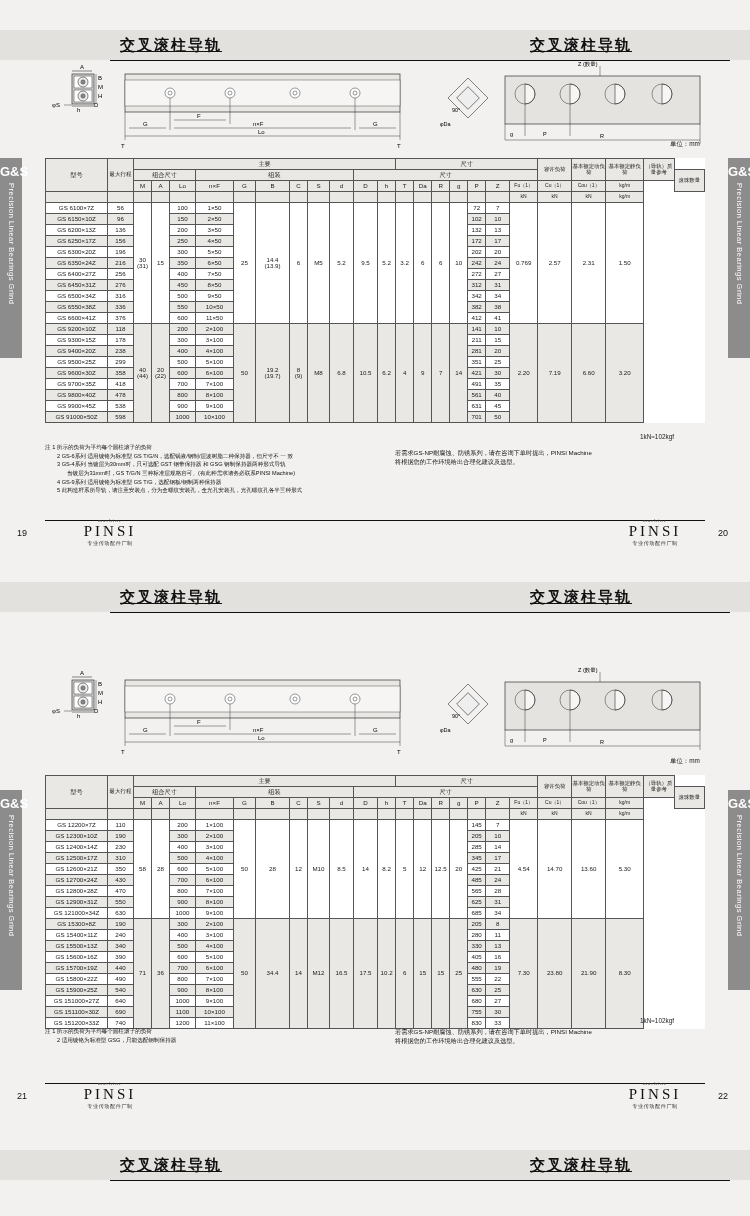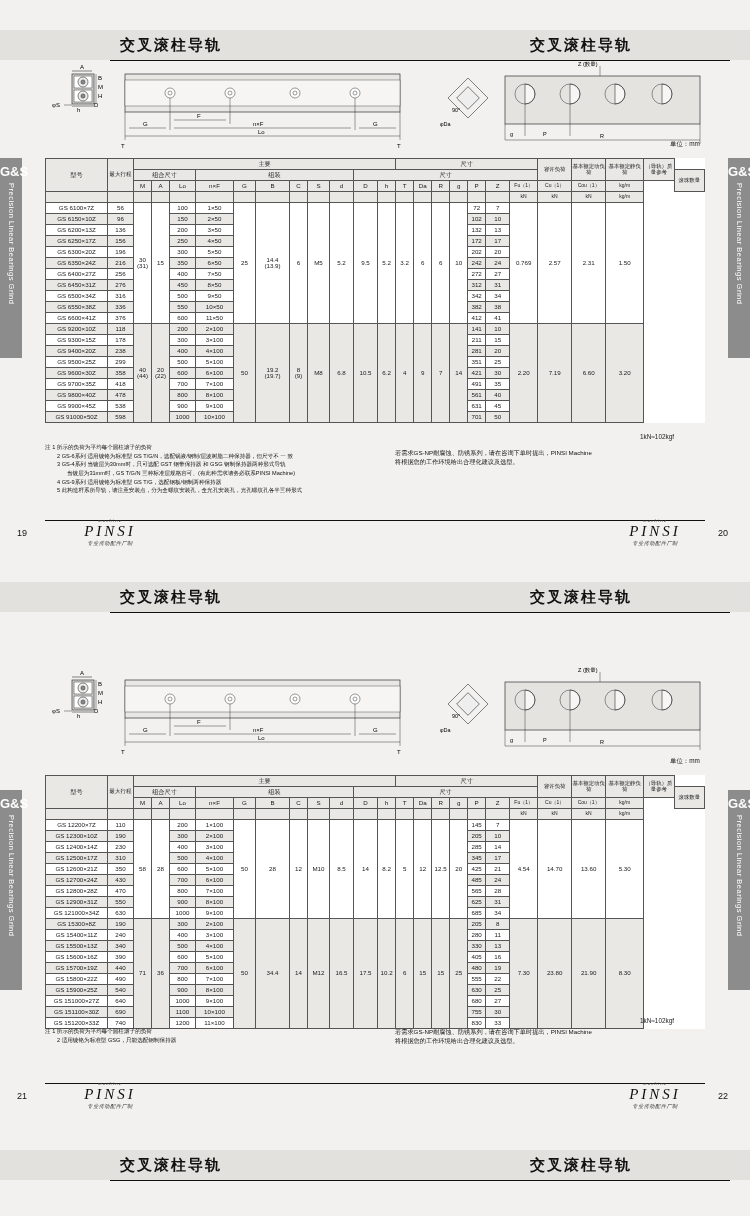--- a/index.html
+++ b/index.html
@@ -9,21 +9,21 @@
     font-family:"Liberation Sans", sans-serif;
     color:#1a1a1a;
     overflow:hidden;
   }
   .page{position:relative;width:750px;height:1216px;}
 
   
   .band{position:absolute;left:0;width:750px;height:30px;background:#e2e1de;}
   .band-title{
     position:absolute;top:0;height:30px;line-height:30px;
-    font-size:15px;font-weight:bold;letter-spacing:2px;color:#111;
+    font-size:15px;font-weight:bold;letter-spacing:2px;color:#111;text-decoration:underline;
   }
   .rule{position:absolute;height:1px;background:#111;}
 
   
   .sidetab{
     position:absolute;width:22px;background:#8c8c8c;color:#fff;
     text-align:center;
   }
   .sidetab .gs{
     font-size:13px;font-weight:bold;letter-spacing:0px;
@@ -62,21 +62,21 @@
   tr.alt td{background:#e9e8e5;}
   td.model{text-align:left;padding-left:3px;font-size:6.2px;}
 
   
   .notes{position:absolute;font-size:5.6px;line-height:1.55;color:#111;}
   .notice{position:absolute;font-size:6.2px;line-height:1.5;color:#111;}
   .unit{position:absolute;font-size:6.4px;}
   .kn{position:absolute;font-size:6.4px;}
 
   
-  .logo{position:absolute;text-align:center;font-style:italic;}
+  .logo{position:absolute;text-align:center;}
   .logo .mach{font-size:5px;letter-spacing:1px;color:#444;font-family:"Liberation Serif",serif;}
   .logo .name{font-size:15px;letter-spacing:3px;font-family:"Liberation Serif",serif;color:#111;}
   .logo .cn{font-size:5.2px;letter-spacing:0.5px;color:#333;}
   .pnum{position:absolute;font-size:9px;color:#111;}
   .footrule{position:absolute;height:1px;background:#111;}
 </style>
 </head>
 <body>
 
 <div class="page">

